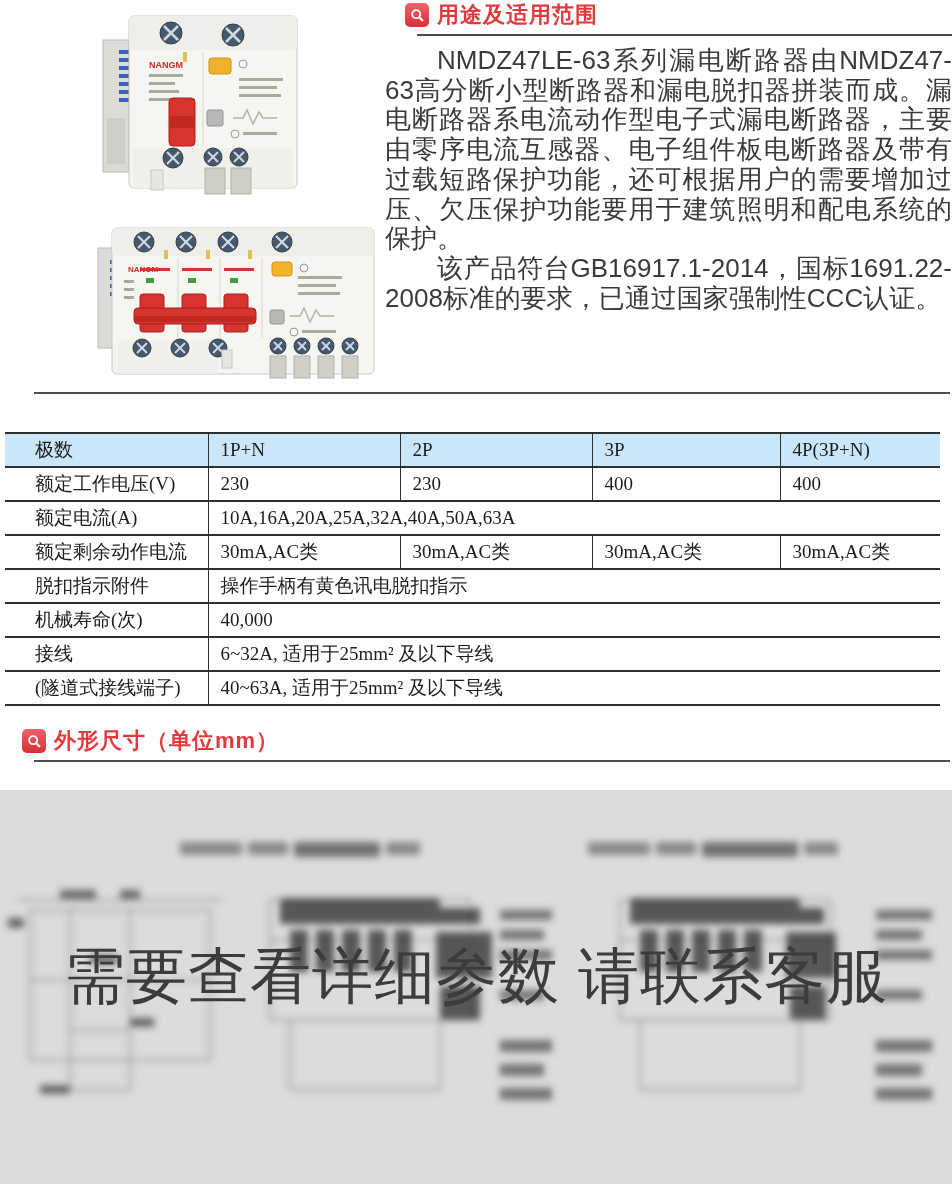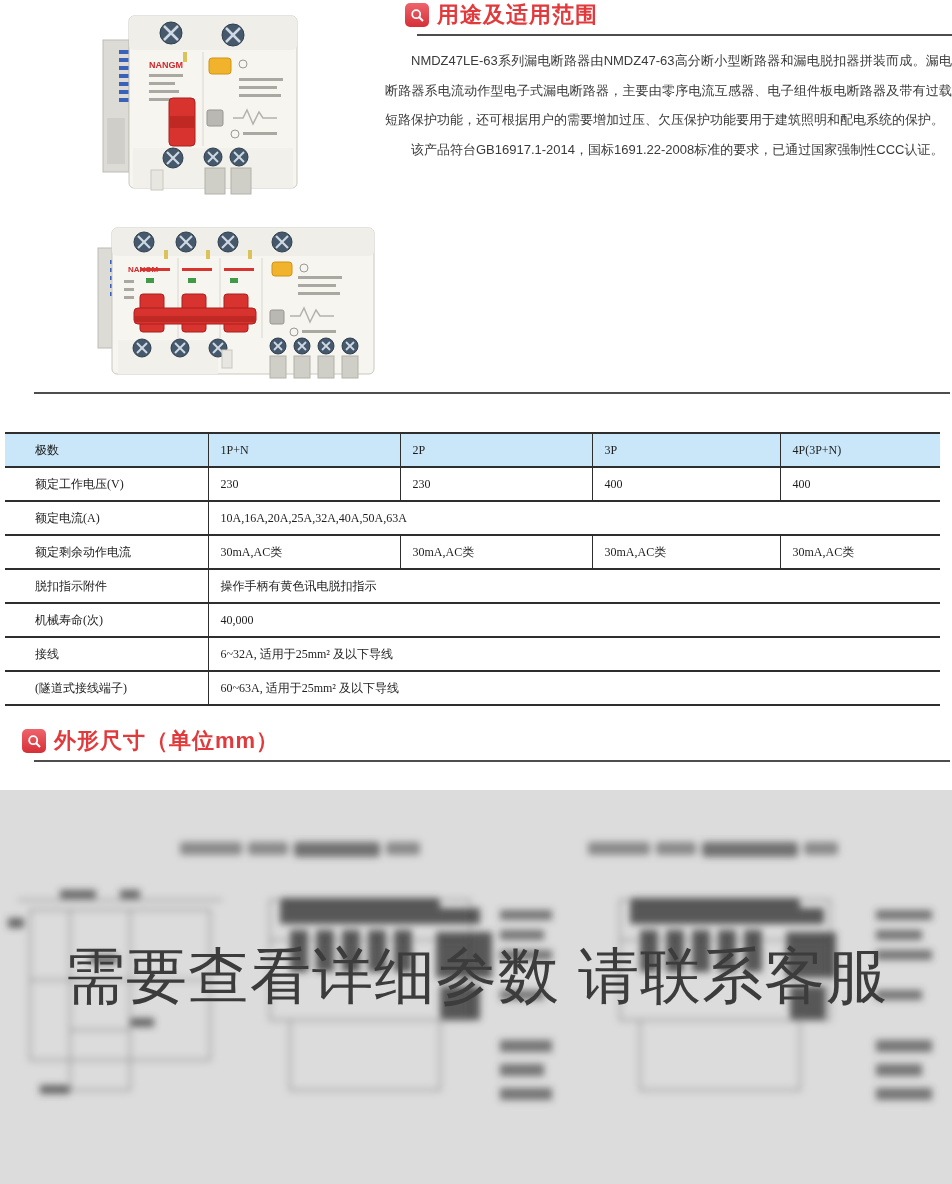--- a/index.html
+++ b/index.html
@@ -9,25 +9,25 @@
   }
   
   .sec{position:absolute;}
   .head-row{display:flex;align-items:center;gap:8px;height:26px;margin-left:20px;}
   .head-icon{width:24px;height:24px;border-radius:5px;flex:0 0 auto;
     background:linear-gradient(180deg,#ee646b 0%,#d62f38 100%);
     display:flex;align-items:center;justify-content:center;}
   .head-title{color:#e23a3c;font-size:22px;font-weight:bold;letter-spacing:1px;white-space:nowrap;}
   .head-rule{height:2px;background:#4d4d4d;margin-top:6px;margin-left:32px;}
   
-  .usage-text{margin-top:10px;font-size:13px;line-height:29.7px;color:#3a3a3a;text-align:justify;}
+  .usage-text{margin-top:10px;font-size:26px;line-height:29.7px;color:#3a3a3a;text-align:justify;}
   .usage-text p{margin:0;text-indent:2em;}
   
   .params-table{border-collapse:collapse;table-layout:fixed;width:935px;
-    font-family:"Liberation Serif",serif;font-size:12px;color:#1d1d1d;}
+    font-family:"Liberation Serif",serif;font-size:19px;color:#1d1d1d;}
   .params-table td{border-top:2px solid #2e2e2e;padding:3px 8px 3px 12px;height:26px;
     white-space:nowrap;overflow:hidden;}
   .params-table tr.last td{border-bottom:2px solid #2e2e2e;}
   .params-table td.lbl{padding-left:30px;}
   .params-table td.vd{border-left:1px solid #2e2e2e;margin-top:42px;}
   .params-table tr.hd td{background:#c9e7f8;}
   
   .product{position:absolute;}
   
   .blur-area{position:absolute;left:0;top:790px;width:952px;height:394px;background:#dcdcdc;overflow:hidden;}
@@ -288,21 +288,21 @@
       <tr>
         <td class="lbl">机械寿命(次)</td>
         <td class="vd" colspan="4">40,000</td>
       </tr>
       <tr>
         <td class="lbl">接线</td>
         <td class="vd" colspan="4">6~32A, 适用于25mm² 及以下导线</td>
       </tr>
       <tr class="last">
         <td class="lbl">(隧道式接线端子)</td>
-        <td class="vd" colspan="4">60~63A, 适用于25mm² 及以下导线</td>
+        <td class="vd" colspan="4">40~63A, 适用于25mm² 及以下导线</td>
       </tr>
     </tbody>
       </table>
   </div>
 
   <div class="sec" style="left:2px;top:728px;width:948px;">
     <div class="head-row">
       <span class="head-icon">
         <svg width="15" height="15" viewBox="0 0 15 15">
           <circle cx="6.2" cy="6.2" r="4" fill="none" stroke="#ffffff" stroke-width="1.8"></circle>

